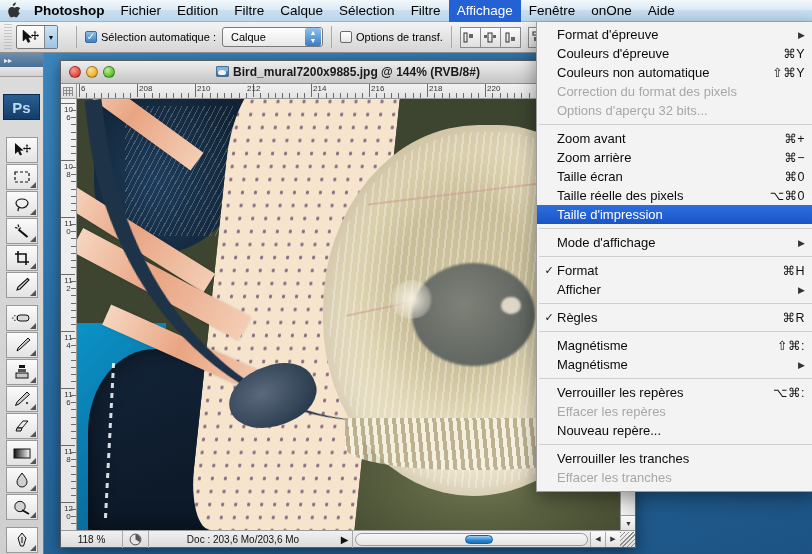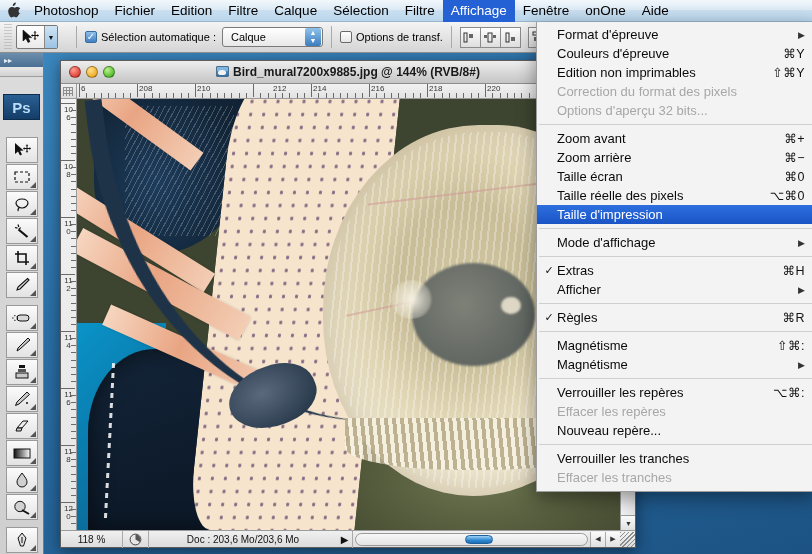--- a/index.html
+++ b/index.html
@@ -28,21 +28,21 @@
   }
   .apple-logo {
     width:26px; display:flex; align-items:center; justify-content:center;
     padding-left:8px; padding-right:4px;
   }
   .apple-logo svg { display:block; }
   .menu-item {
     height:22px; line-height:22px; padding:0 8px;
     font-size:13.5px; color:#000; white-space:nowrap; cursor:default;
   }
-  .menu-item.app-name { font-weight:normal; }
+  .menu-item.app-name { font-weight:bold; }
   .menu-item.active { background:#2461d4; color:#fff; }
 
   
   #optionsbar {
     position:absolute; top:22px; left:0; width:812px; height:31px;
     background: linear-gradient(to bottom,#f4f4f4 0%,#e4e4e4 50%,#d5d5d5 100%);
     border-bottom:1px solid #8d8d8d;
     display:flex; align-items:center; padding-left:4px;
     z-index:30;
   }
@@ -640,21 +640,21 @@
           <div class="htick" style="left: 118px; height: 13px;"></div>
           <div class="hlabel" style="left: 120px;">210</div>
           <div class="htick" style="left: 125.25px; top: 9px; height: 5px;"></div>
           <div class="htick" style="left: 132.5px; top: 9px; height: 5px;"></div>
           <div class="htick" style="left: 139.75px; top: 9px; height: 5px;"></div>
           <div class="htick" style="left: 147px; top: 9px; height: 5px;"></div>
           <div class="htick" style="left: 154.25px; top: 9px; height: 5px;"></div>
           <div class="htick" style="left: 161.5px; top: 9px; height: 5px;"></div>
           <div class="htick" style="left: 168.75px; top: 9px; height: 5px;"></div>
           <div class="htick" style="left: 176px; height: 13px;"></div>
-          <div class="hlabel" style="left: 196px;">212</div>
+          <div class="hlabel" style="left: 170px;">212</div>
           <div class="htick" style="left: 183.25px; top: 9px; height: 5px;"></div>
           <div class="htick" style="left: 190.5px; top: 9px; height: 5px;"></div>
           <div class="htick" style="left: 197.75px; top: 9px; height: 5px;"></div>
           <div class="htick" style="left: 205px; top: 9px; height: 5px;"></div>
           <div class="htick" style="left: 212.25px; top: 9px; height: 5px;"></div>
           <div class="htick" style="left: 219.5px; top: 9px; height: 5px;"></div>
           <div class="htick" style="left: 226.75px; top: 9px; height: 5px;"></div>
           <div class="htick" style="left: 234px; height: 13px;"></div>
           <div class="hlabel" style="left: 236px;">214</div>
           <div class="htick" style="left: 241.25px; top: 9px; height: 5px;"></div>
@@ -834,21 +834,21 @@
       <span class="lbl">Format d'épreuve</span>
       <span class="sub">▶</span>
     </div>
     <div class="mrow">
       <span class="tick"></span>
       <span class="lbl">Couleurs d'épreuve</span>
       <span class="key">⌘Y</span>
     </div>
     <div class="mrow">
       <span class="tick"></span>
-      <span class="lbl">Edition non imprimables</span>
+      <span class="lbl">Couleurs non automatique</span>
       <span class="key">⇧⌘Y</span>
     </div>
     <div class="mrow disabled">
       <span class="tick"></span>
       <span class="lbl">Correction du format des pixels</span>
     </div>
     <div class="mrow disabled">
       <span class="tick"></span>
       <span class="lbl">Options d'aperçu 32 bits...</span>
     </div>
@@ -879,21 +879,21 @@
     </div>
     <div class="msep"></div>
     <div class="mrow">
       <span class="tick"></span>
       <span class="lbl">Mode d'affichage</span>
       <span class="sub">▶</span>
     </div>
     <div class="msep"></div>
     <div class="mrow">
       <span class="tick">✓</span>
-      <span class="lbl">Extras</span>
+      <span class="lbl">Format</span>
       <span class="key">⌘H</span>
     </div>
     <div class="mrow">
       <span class="tick"></span>
       <span class="lbl">Afficher</span>
       <span class="sub">▶</span>
     </div>
     <div class="msep"></div>
     <div class="mrow">
       <span class="tick">✓</span>

